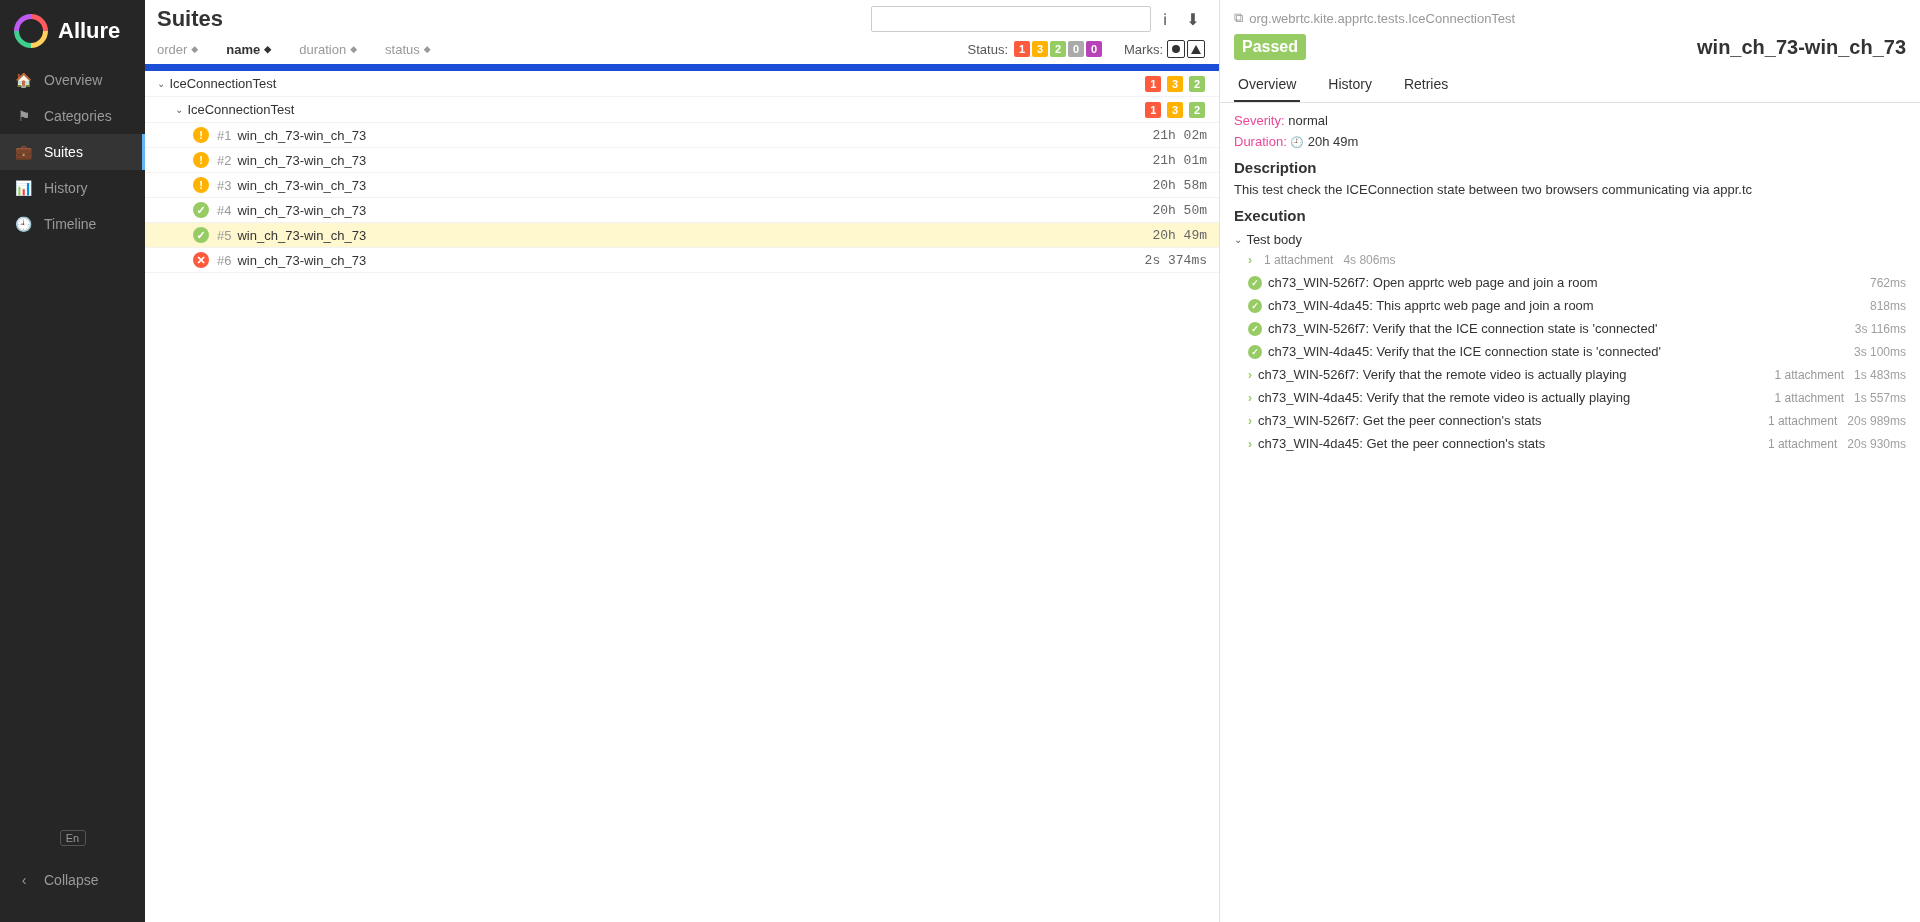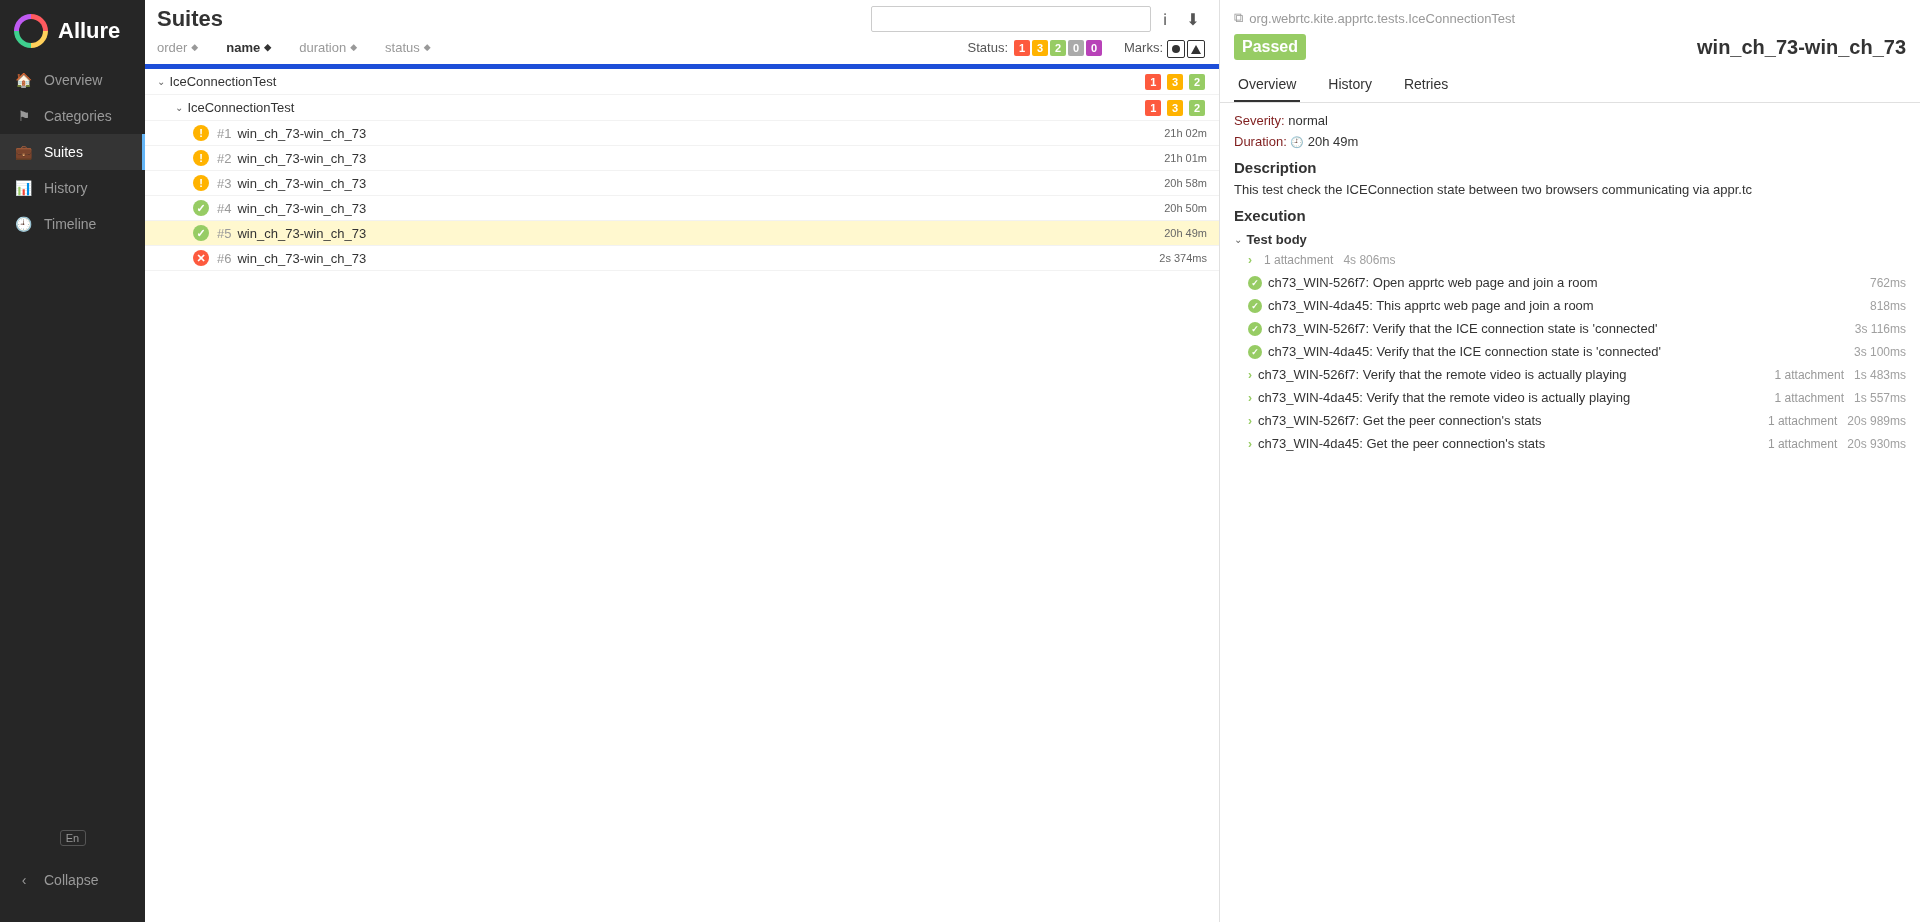--- a/index.html
+++ b/index.html
@@ -21,21 +21,21 @@
 .lang-badge{ display:block; width:26px; margin:0 auto 20px; border:1px solid #555; border-radius:3px; text-align:center; font-size:11px; color:#999; padding:1px 0;}
 .collapse-row{ display:flex; align-items:center; padding:6px 14px; cursor:pointer; color:#999;}
 .collapse-row .icon{width:20px;text-align:center;margin-right:10px;}
 
 
 .main { flex:1; display:flex; flex-direction:column; border-right:1px solid #e0e0e0; min-width:0;}
 .main-header { display:flex; align-items:center; padding:6px 12px 4px;}
 .page-title { font-size:22px; font-weight:700; flex:1;}
 .search { width:280px; height:26px; border:1px solid #ccc; border-radius:2px; padding:0 6px;}
 .hdr-icon { width:28px; text-align:center; color:#555; cursor:pointer; font-size:16px;}
-.sorter-row { display:flex; align-items:flex-start; padding:4px 12px 6px; border-bottom:5px solid #1d4ed8; color:#999; font-size:13px;}
+.sorter-row { display:flex; align-items:center; padding:4px 12px 6px; border-bottom:7px solid #1d4ed8; color:#999; font-size:13px;}
 .sorter { display:flex; align-items:center; margin-right:28px; cursor:pointer;}
 .sorter.active{color:#333; font-weight:600;}
 .sort-caret{font-size:9px;margin-left:4px;line-height:1;}
 .spacer{flex:1;}
 .status-label{color:#555;margin-right:6px;}
 .pill{display:inline-block;min-width:16px;height:16px;line-height:16px;border-radius:2px;color:#fff;font-size:11px;text-align:center;margin-right:2px;padding:0 3px;font-weight:600;}
 .p-red{background:#fd5a3e;} .p-orange{background:#ffb300;} .p-green{background:#97cc64;} .p-gray{background:#aaa;} .p-purple{background:#b842b8;}
 .marks-label{margin-left:20px;color:#555;margin-right:4px;}
 .mark-box{display:inline-flex;align-items:center;justify-content:center;width:18px;height:18px;border:1px solid #333;border-radius:2px;margin-right:2px;cursor:pointer;}
 .mark-dot{width:8px;height:8px;border-radius:50%;background:#333;}
@@ -45,41 +45,41 @@
 .tree{flex:1;overflow:auto;}
 .tree-row{display:flex;align-items:center;padding:4px 12px;border-bottom:1px solid #f2f2f2;cursor:pointer;}
 .tree-row.group{font-weight:400;}
 .tree-row.selected{background:#fff8cf;}
 .caret{font-size:10px;margin-right:4px;color:#666;}
 .indent0{padding-left:12px;} .indent1{padding-left:30px;} .indent2{padding-left:48px;}
 .status-dot{width:16px;height:16px;border-radius:50%;display:inline-flex;align-items:center;justify-content:center;color:#fff;font-size:11px;margin-right:8px;font-weight:700;flex-shrink:0;}
 .sd-green{background:#97cc64;} .sd-orange{background:#ffb300;} .sd-red{background:#fd5a3e;}
 .row-num{color:#9a9a9a;margin-right:6px;font-size:13px;}
 .row-name{flex:1;font-size:13px;}
-.row-dur{color:#666;font-size:11px;}
+.row-dur{color:#666;font-size:13px;font-family:Liberation Mono, monospace;}
 .group-pills{margin-left:auto;}
 
 
 .detail{width:700px;flex-shrink:0;display:flex;flex-direction:column;overflow:auto;}
 .detail-breadcrumb{display:flex;align-items:center;color:#999;font-size:13px;padding:10px 14px 4px;}
 .bc-icon{margin-right:6px;}
 .detail-title-row{display:flex;align-items:center;padding:4px 14px 8px;justify-content:space-between;}
 .passed-badge{background:#97cc64;color:#fff;font-weight:700;font-size:16px;padding:4px 8px;border-radius:3px;margin-right:10px;}
 .detail-title{font-size:20px;font-weight:700;}
 .tabs{display:flex;border-bottom:1px solid #e0e0e0;padding:0 14px;}
 .tab{padding:8px 4px;margin-right:24px;cursor:pointer;color:#333;}
 .tab.active{border-bottom:2px solid #333;font-weight:400;}
 .detail-body{padding:10px 14px;}
 .kvline{font-size:13px;margin-bottom:6px;}
-.klabel{color:#7f1d1d;}
+.klabel{color:#ec4899;}
 .section-h{font-weight:700;font-size:15px;margin:10px 0 6px;}
 .desc-text{font-size:13px;margin-bottom:6px;}
 .tb-row{display:flex;align-items:center;font-size:13px;padding:2px 0;cursor:pointer;}
 .tb-row .caret{color:#666;}
-.tb-title{font-weight:700;}
+.tb-title{font-weight:400;}
 .step{display:flex;align-items:center;padding:4px 0 4px 14px;font-size:13px;}
 .step-chevron{color:#97cc64;margin-right:6px;font-size:12px;font-weight:700;}
 .step-dot{width:14px;height:14px;border-radius:50%;background:#97cc64;color:#fff;display:inline-flex;align-items:center;justify-content:center;font-size:9px;margin-right:6px;font-weight:700;}
 .step-text{flex:1;}
 .attach{color:#999;margin-left:6px;font-size:12px;}
 .step-dur{color:#a0a0a0;font-size:12px;margin-left:10px;}
 .clock-icon{font-size:11px;}
 </style>
 </head>
 <body>

